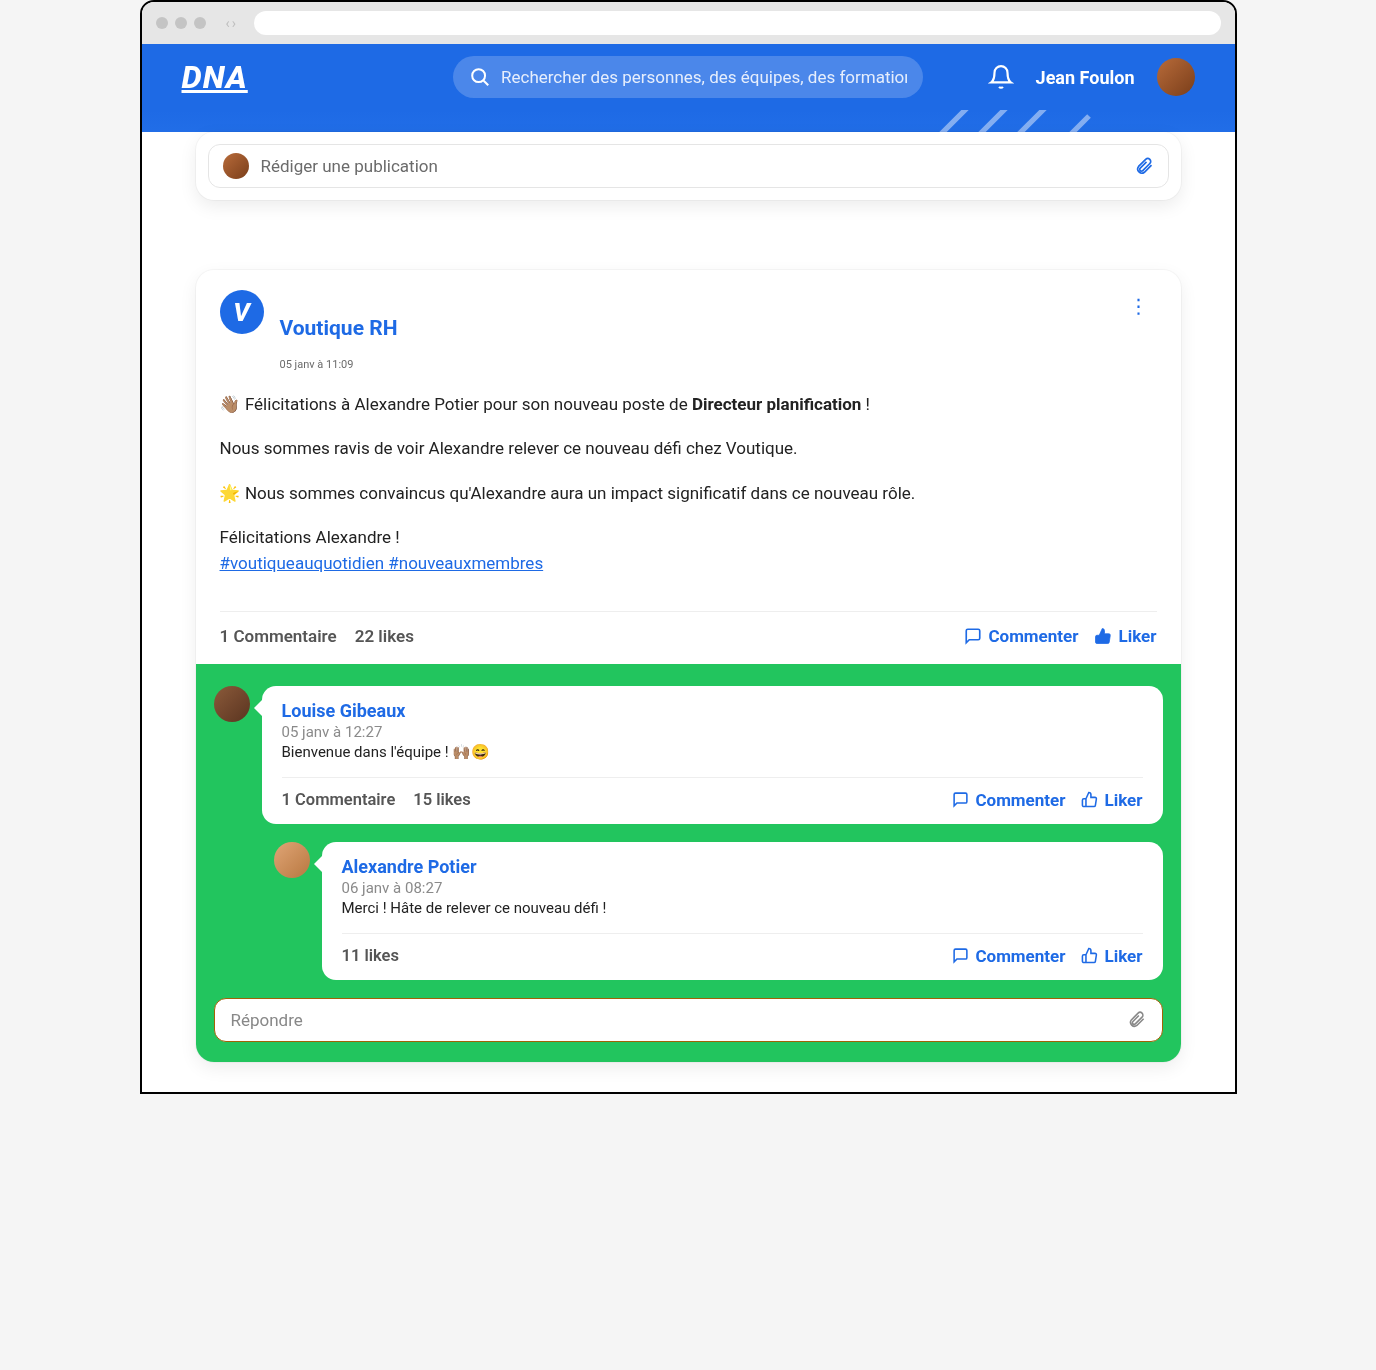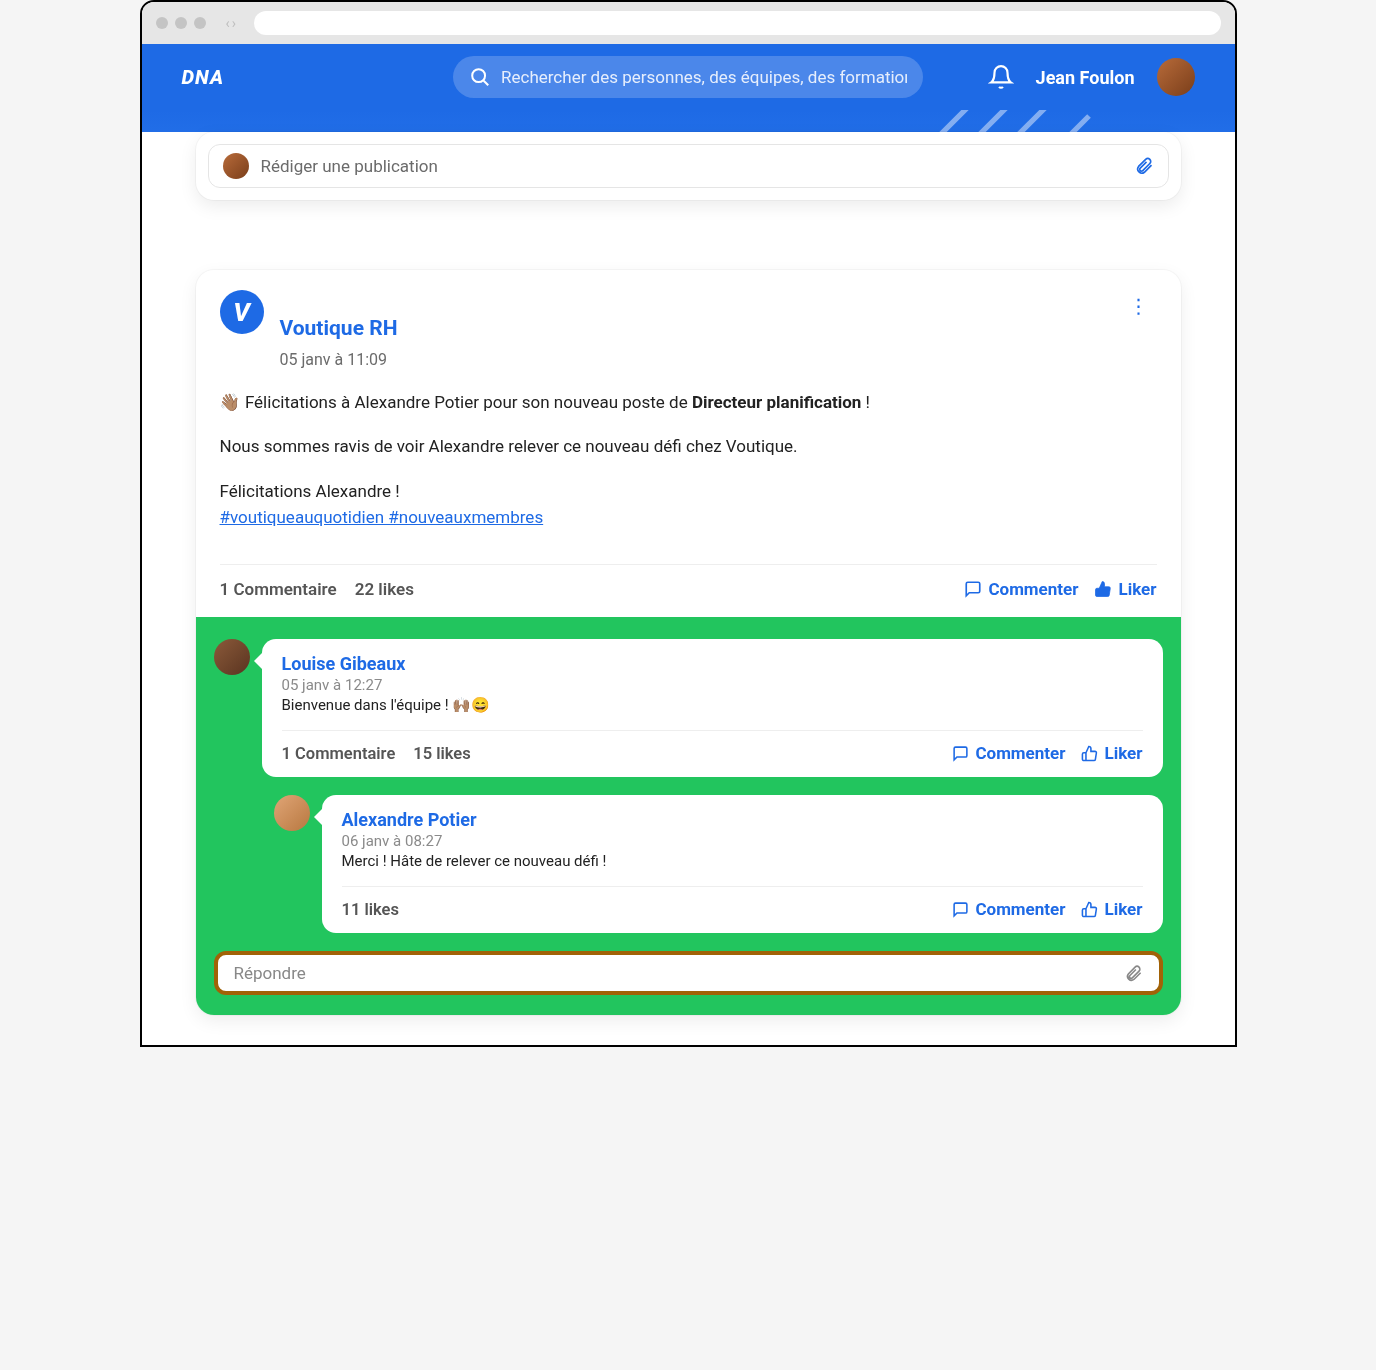--- a/index.html
+++ b/index.html
@@ -38,23 +38,24 @@
     height: 66px;
     display: flex;
     align-items: center;
     padding: 0 40px;
     gap: 24px;
     position: relative;
   }
   .logo {
     color: #fff;
     font-weight: 800;
-    font-size: 20px;
+    font-size: 32px;
     letter-spacing: 1px;
     font-style: italic;
+    text-decoration: underline;
   }
   .search-wrap {
     margin-left: auto;
     margin-right: auto;
     position: absolute;
     left: 50%;
     transform: translateX(-50%);
   }
   .search {
     width: 470px;
@@ -131,21 +132,21 @@
   }
   .post-head {
     display:flex; align-items:flex-start; padding: 20px 24px 0; gap:16px;
   }
   .author-avatar {
     width:44px; height:44px; border-radius:50%;
     background:#1e6ae5; display:flex; align-items:center; justify-content:center;
     color:#fff; font-weight:800; font-size:26px; font-style:italic;
   }
   .author-name { color:#1e6ae5; font-weight:700; font-size:21px;margin-top:26px; }
-  .post-time { color:#6b6b6b; font-size:16px; margin-top:10px; }
+  .post-time { color:#6b6b6b; font-size:11px; margin-top:18px; }
   .kebab { margin-left:auto; color:#1e6ae5; font-size:20px; padding:4px 8px; }
 
   .post-body {
     padding: 20px 24px 16px;
     color:#222;
     font-size:17px;
     line-height:1.55;
   }
   .post-body p { margin-bottom: 18px; }
   .post-body p:last-child { margin-bottom: 0;}
@@ -195,21 +196,21 @@
     display:flex; align-items:center; gap:18px; font-size:16.5px;
   }
   .c-stats .stat { color:#555; font-weight:600; }
   .c-stats .actions { margin-left:auto; }
 
   .nested { margin-left: 60px; }
 
   .reply-bar {
     margin: 16px 0 0;
     background:#fff;
-    border:4px solid #a16207;
+    border:1px solid #a16207;
     border-radius:12px;
     height:44px;
     display:flex; align-items:center; padding:0 16px;
   }
   .reply-bar .placeholder { color:#888; font-size:17px; flex:1; }
 
 </style>
 </head>
 <body>
 
@@ -284,20 +285,21 @@
           <div class="post-time">05 janv à 11:09</div>
         </div>
         <div class="kebab">⋮</div>
       </div>
 
       <div class="post-body">
         <p>
           <span>👋🏽 Félicitations à Alexandre Potier pour son nouveau poste de </span><strong>Directeur planification</strong><span> !</span>
         </p>
         <p>Nous sommes ravis de voir Alexandre relever ce nouveau défi chez Voutique.</p>
+        <p>🌟 Nous sommes convaincus qu'Alexandre aura un impact significatif dans ce nouveau rôle.</p>
         <p>
           <span>Félicitations Alexandre !</span><br>
           <a class="hashtag">#voutiqueauquotidien #nouveauxmembres</a>
         </p>
       </div>
 
       <div class="post-stats">
         <span class="stat">1 Commentaire</span>
         <span class="stat">22 likes</span>
         <div class="actions">

